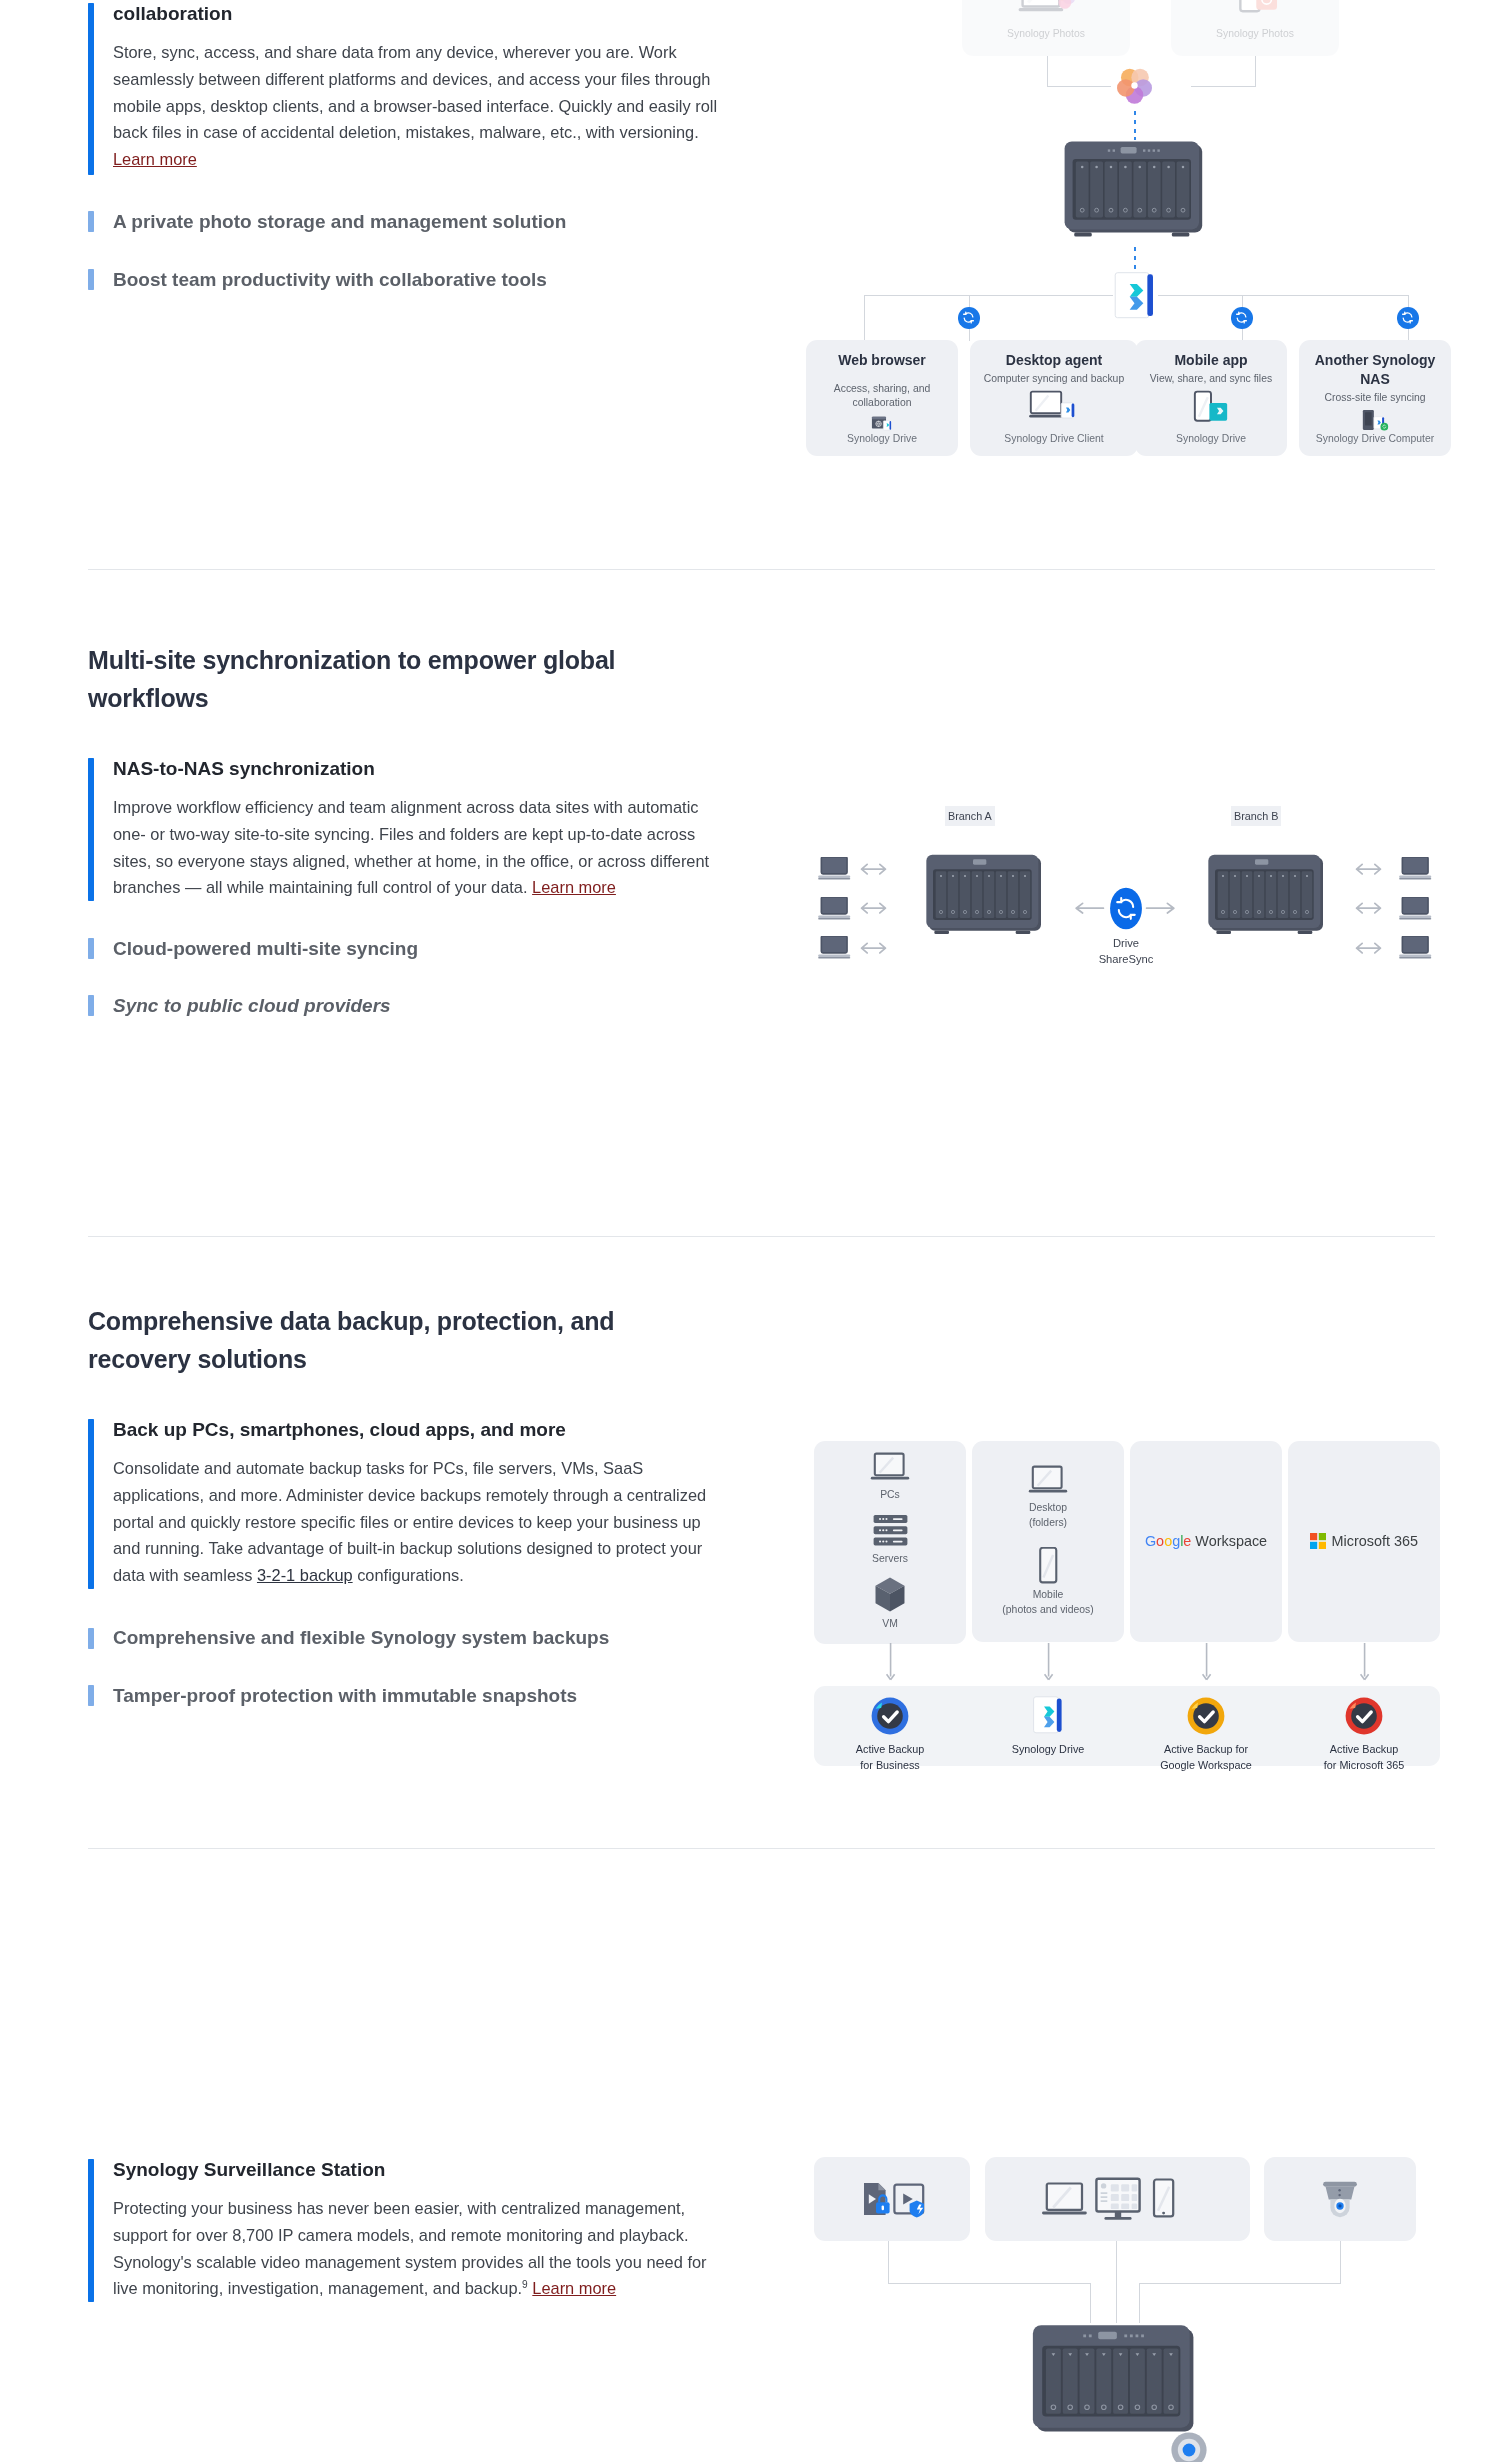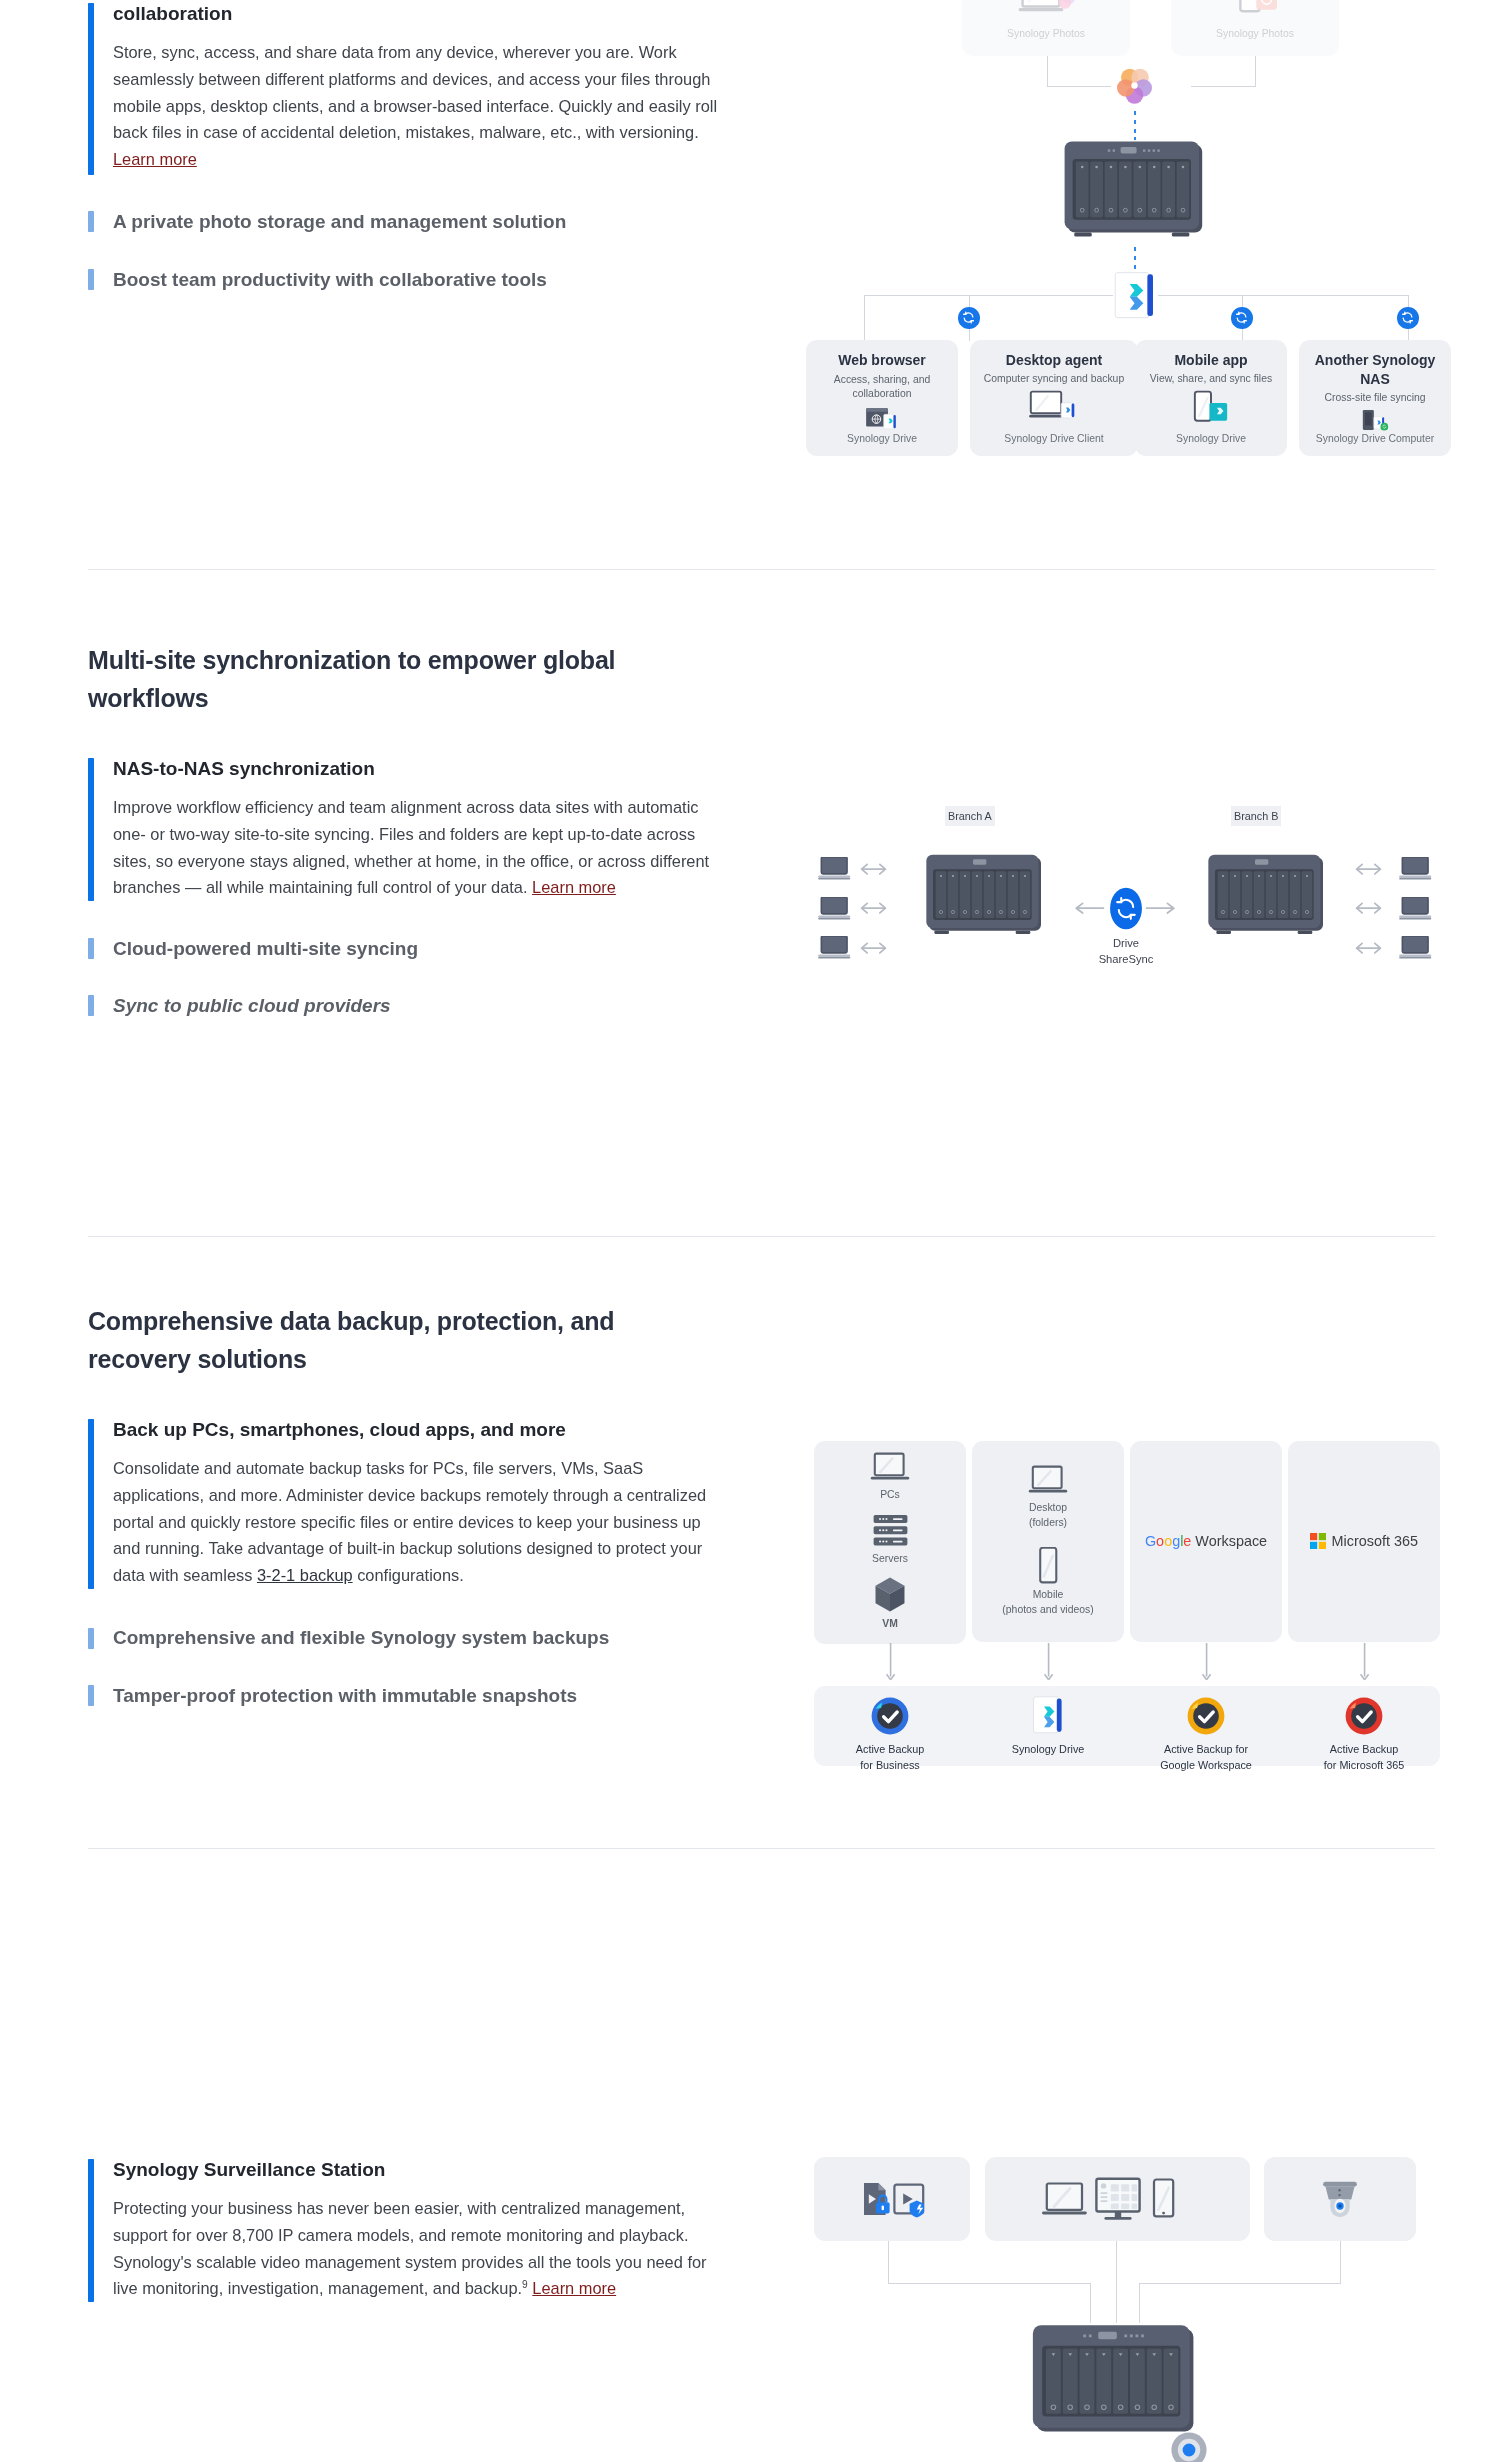--- a/index.html
+++ b/index.html
@@ -225,21 +225,21 @@
       </div>
       <div class="syncdot" style="left:595px;top:363px;">
         <svg viewBox="0 0 24 24" fill="none" stroke="#ffffff" stroke-width="2.4" stroke-linecap="round">
             <path d="M20 11a8 8 0 0 0-13-5.7M4 13a8 8 0 0 0 13 5.7"></path>
             <path d="M7 2v4H3M17 22v-4h4"></path>
           </svg>
       </div>
 
       <div class="card" style="left:4px;top:396px;width:152px;height:116px;padding:11.2px 8px 9.6px;">
         <div class="card-t">Web browser</div>
-        <div class="card-s" style="margin-top:3px;">Access, sharing, and collaboration</div>
+        <div class="card-s" style="margin-top:12px;">Access, sharing, and collaboration</div>
         <svg width="45" height="34" viewBox="0 0 56 42" style="margin-top:4.8px;">
           <rect x="1" y="2" width="36" height="30" rx="2" fill="#4f5666"></rect>
           <rect x="1" y="2" width="36" height="6" rx="2" fill="#6b7385"></rect>
           <circle cx="18" cy="20" r="7" fill="none" stroke="#fff" stroke-width="1.6"></circle>
           <path d="M11 20h14M18 13a12 12 0 0 1 0 14a12 12 0 0 1 0-14" fill="none" stroke="#fff" stroke-width="1.2"></path>
           <rect x="30" y="12" width="18" height="24" rx="2" fill="#fff" stroke="#dde1e8"></rect>
           <rect x="46" y="13" width="4" height="22" rx="2" fill="#1d4fd0"></rect>
           <path d="M35 19h7l3 4-3 4h-4l2-4-2-4z" fill="#16c8d8"></path>
         </svg>
         <div class="card-c" style="margin-top:auto;">Synology Drive</div>
@@ -513,21 +513,21 @@
               <circle cx="18" cy="34" r="1.3"></circle>
               <rect x="26" y="33" width="12" height="2.4" rx="1"></rect>
           </g>
         </svg>
         <div class="lbl" style="margin-top:4px;">Servers</div>
         <svg width="34" height="37" viewBox="0 0 42 46" style="margin-top:9.6px;">
           <path d="M21 2 L39 12 L21 22 L3 12 Z" fill="#6a7180"></path>
           <path d="M3 12 L21 22 L21 44 L3 34 Z" fill="#59616f"></path>
           <path d="M39 12 L21 22 L21 44 L39 34 Z" fill="#4c5463"></path>
         </svg>
-        <div class="lbl" style="margin-top:4px;font-weight:bold;">VM</div>
+        <div class="lbl" style="margin-top:4px;">VM</div>
       </div>
 
       <div class="card" style="left:170px;top:9.6px;width:152px;height:201px;justify-content:center;">
         <svg width="42" height="32" viewBox="0 0 52 40">
           <rect x="7" y="2" width="36" height="27" rx="2" fill="#f7f8fa" stroke="#59616f" stroke-width="2.6"></rect>
           <path d="M13 26 L30 7" stroke="#e3e6ec" stroke-width="3"></path>
           <rect x="2" y="31" width="48" height="3.4" rx="1.7" fill="#59616f"></rect>
         </svg>
         <div class="lbl" style="margin-top:4.8px;white-space:pre-line;">Desktop
 (folders)</div>

